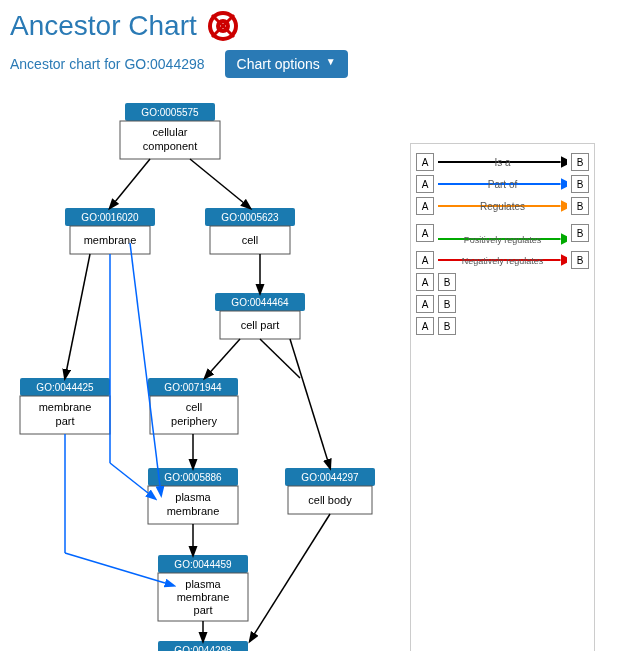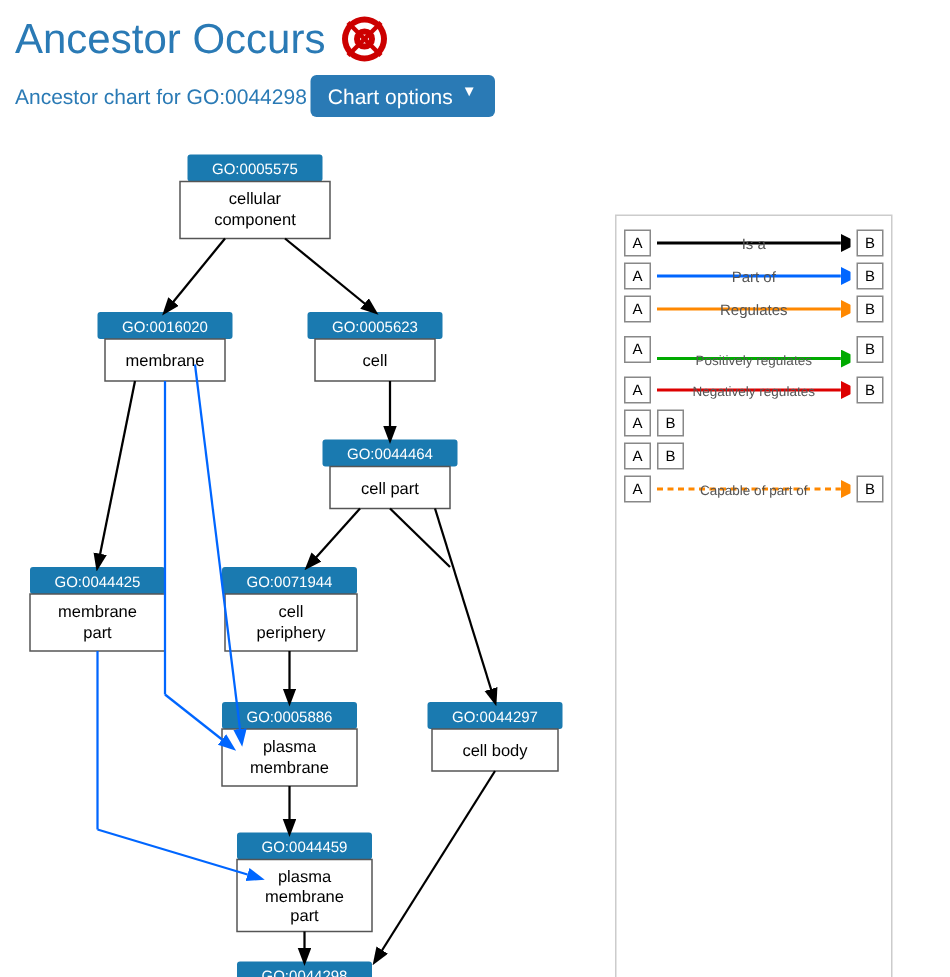--- a/index.html
+++ b/index.html
@@ -6,42 +6,42 @@
     body { font-family: Arial, sans-serif; background: #fff; width: 633px; min-height: 651px; position: relative; overflow: hidden; }
     
     .page-container { width: 633px; min-height: 651px; padding: 10px; position: relative; }
     
     
     .header { display: flex; align-items: center; gap: 10px; margin-bottom: 8px; }
     .header-title { font-size: 28px; color: #2a7ab5; font-weight: normal; }
     .header-icon { width: 32px; height: 32px; }
     
     
-    .subtitle-row { display: flex; align-items: center; gap: 2px; margin-bottom: 15px; }
+    .subtitle-row { display: flex; align-items: center; gap: 20px; margin-bottom: 15px; }
     .subtitle-text { color: #2a7ab5; font-size: 14px; }
     .chart-options-btn { background: #2a7ab5; color: white; border: none; padding: 6px 12px; border-radius: 4px; font-size: 14px; cursor: pointer; display: flex; gap: 6px; }
     .chart-options-btn .arrow { font-size: 10px; }
     
     
     .main-content { display: flex; gap: 10px; }
     
     
     .legend { width: 200px; border: 1px solid #ccc; padding: 5px; font-size: 11px; }
     .legend-row { display: flex; align-items: center; gap: 4px; margin: 4px 0; }
     .legend-box { width: 18px; height: 18px; border: 1px solid #888; display: flex; align-items: center; justify-content: center; font-size: 10px; background: white; flex-shrink: 0; }
 
     .legend-end-box { width: 18px; height: 18px; border: 1px solid #888; display: flex; align-items: center; justify-content: center; font-size: 10px; background: white; flex-shrink: 0; }
   </style>
 </head>
 <body>
 
 <div class="page-container">
 
   <div class="header">
-    <span class="header-title">Ancestor Occurs</span>
+    <span class="header-title">Ancestor Chart</span>
     <svg class="header-icon" viewBox="0 0 32 32">
       <circle cx="16" cy="16" r="15" fill="#cc0000" stroke="none"></circle>
       <circle cx="16" cy="16" r="11" fill="white"></circle>
       <circle cx="16" cy="16" r="7" fill="#cc0000"></circle>
       <circle cx="16" cy="16" r="3" fill="white"></circle>
       <line x1="5" y1="5" x2="27" y2="27" stroke="#cc0000" stroke-width="3"></line>
       <line x1="27" y1="5" x2="5" y2="27" stroke="#cc0000" stroke-width="3"></line>
     </svg>
   </div>
 
@@ -253,24 +253,18 @@
         <div class="legend-end-box">B</div>
       </div>
 
       <div class="legend-row">
         <div class="legend-box">A</div>
         <div class="legend-end-box">B</div>
       </div>
 
       <div class="legend-row">
         <div class="legend-box">A</div>
-        <div style="flex:1; position:relative; height:16px;">
-          <svg width="100%" height="16">
-              <line x1="0" y1="8" x2="95%" y2="8" stroke="#ff8800" stroke-width="2" stroke-dasharray="4,3" marker-end="url(#arr-orange-d)"></line>
-          <text x="50%" y="12" text-anchor="middle" font-size="9" fill="#555">Capable of part of</text>
-            </svg>
-        </div>
         <div class="legend-end-box">B</div>
       </div>
     </div>
   </div>
 
 </div>
 
 </body></html>

